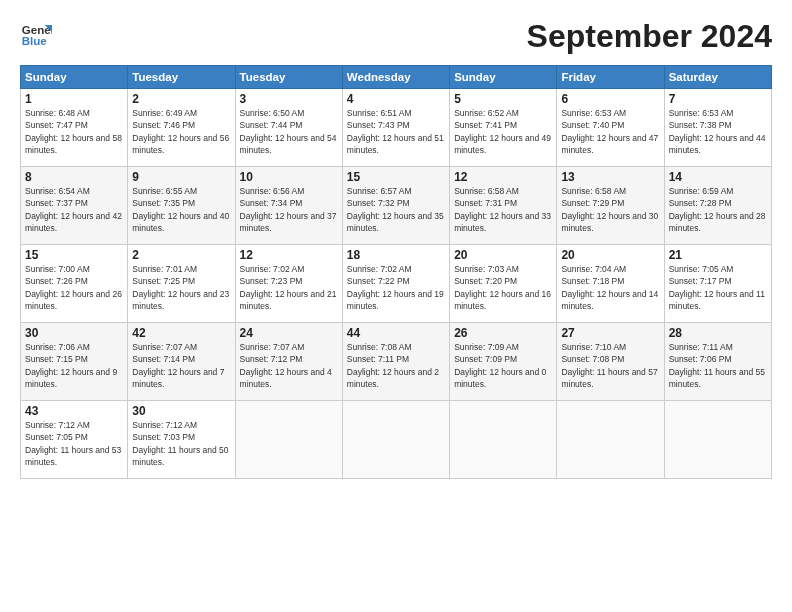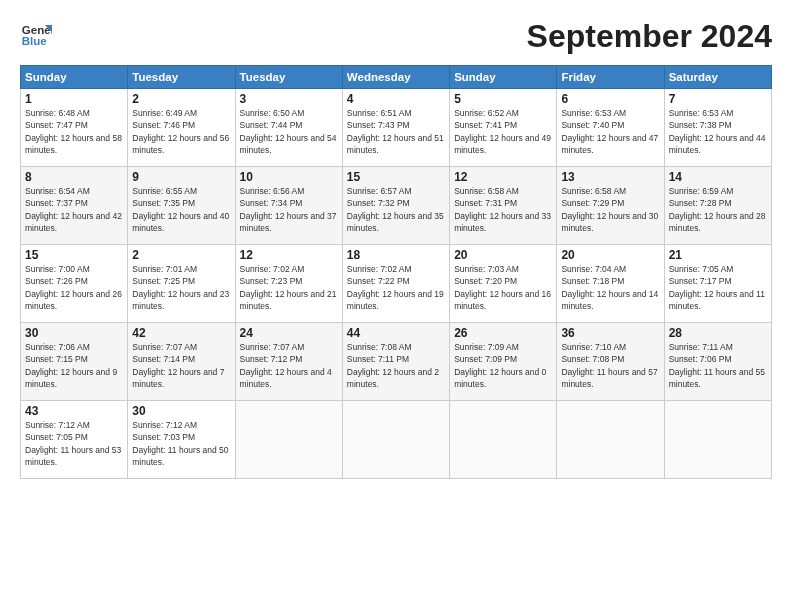--- a/index.html
+++ b/index.html
@@ -220,21 +220,21 @@
           </td>
           <td>
             <span class="day-num">44</span>
             <div class="day-info">Sunrise: 7:08 AM<br>Sunset: 7:11 PM<br>Daylight: 12 hours and 2 minutes.</div>
           </td>
           <td>
             <span class="day-num">26</span>
             <div class="day-info">Sunrise: 7:09 AM<br>Sunset: 7:09 PM<br>Daylight: 12 hours and 0 minutes.</div>
           </td>
           <td>
-            <span class="day-num">36</span>
+            <span class="day-num">27</span>
             <div class="day-info">Sunrise: 7:10 AM<br>Sunset: 7:08 PM<br>Daylight: 11 hours and 57 minutes.</div>
           </td>
           <td>
             <span class="day-num">28</span>
             <div class="day-info">Sunrise: 7:11 AM<br>Sunset: 7:06 PM<br>Daylight: 11 hours and 55 minutes.</div>
           </td>
         </tr>
         <tr>
           <td>
             <span class="day-num">43</span>

